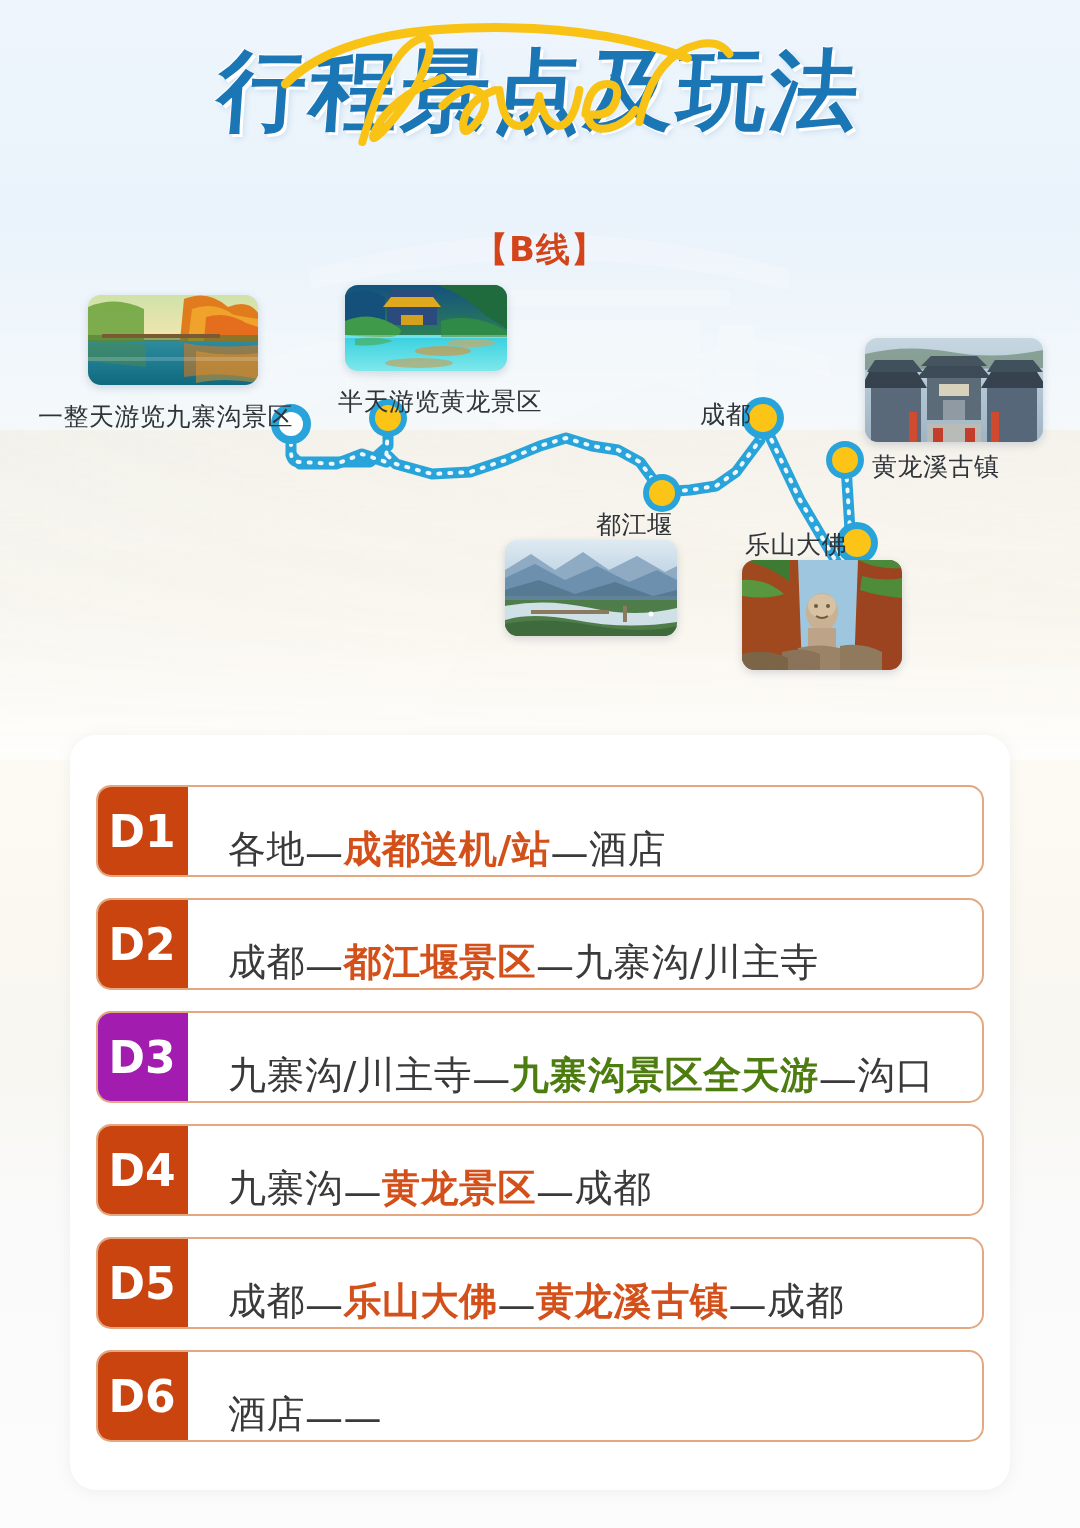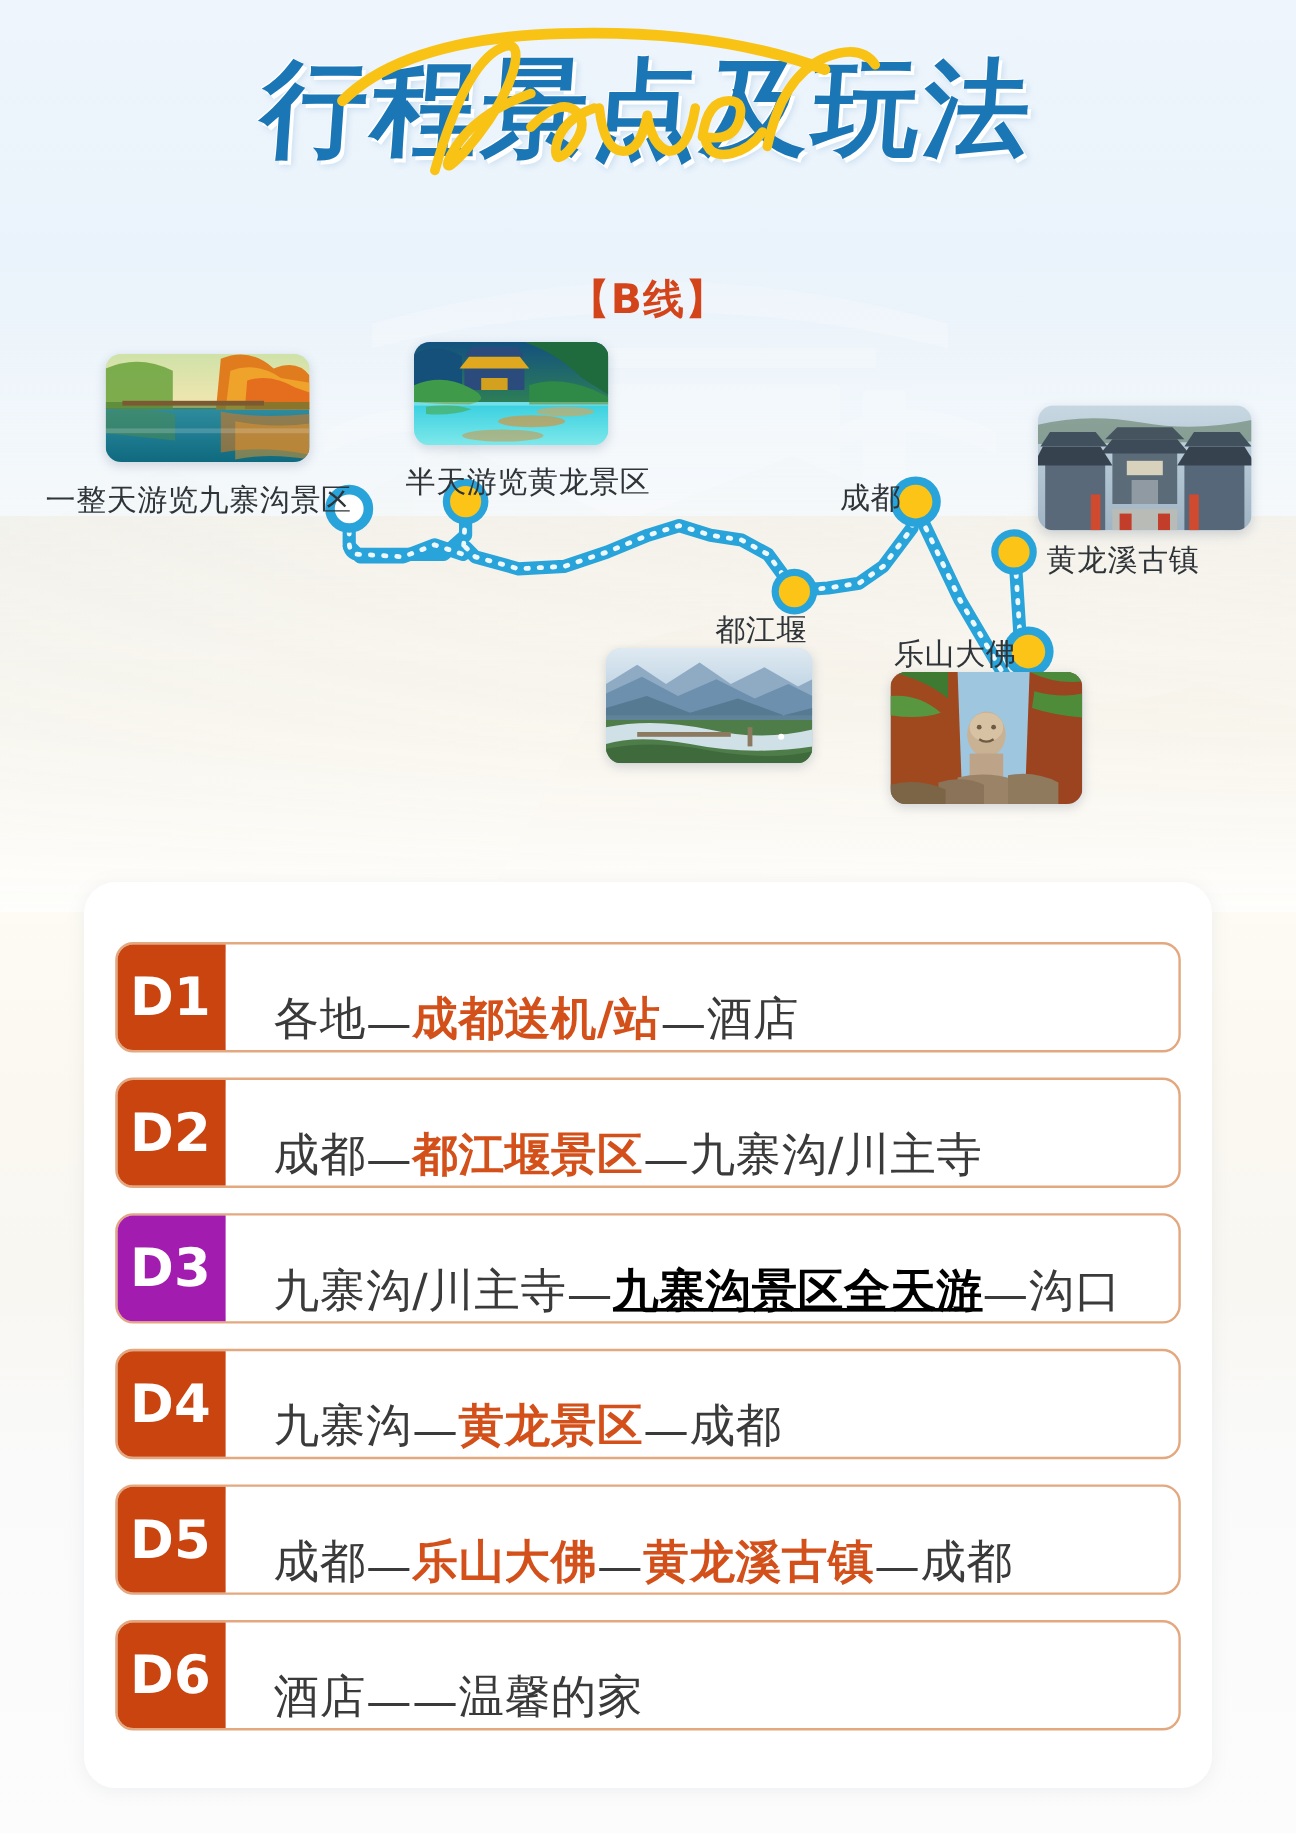--- a/index.html
+++ b/index.html
@@ -506,21 +506,21 @@
             <span class="seg-hi" style="color: rgb(212, 80, 26);">都江堰景区</span>
             <span class="seg-dash">—</span>
             <span class="seg-dash">九寨沟/川主寺</span>
           </div>
         </div>
         <div class="row" style="border-color: rgb(227, 168, 127);">
           <div class="day-badge" style="background: #a21caf;">D3</div>
           <div class="row-text">
             <span class="seg-dash">九寨沟/川主寺</span>
             <span class="seg-dash">—</span>
-            <span class="seg-hi" style="color: #000000; text-decoration: underline;">九寨沟景区全天游</span>
+            <span class="seg-hi" style="color: #4d7c0f;">九寨沟景区全天游</span>
             <span class="seg-dash">—</span>
             <span class="seg-dash">沟口</span>
           </div>
         </div>
         <div class="row" style="border-color: rgb(227, 168, 127);">
           <div class="day-badge" style="background: rgb(201, 68, 15);">D4</div>
           <div class="row-text">
             <span class="seg-dash">九寨沟</span>
             <span class="seg-dash">—</span>
             <span class="seg-hi" style="color: rgb(212, 80, 26);">黄龙景区</span>
@@ -539,19 +539,18 @@
             <span class="seg-dash">—</span>
             <span class="seg-dash">成都</span>
           </div>
         </div>
         <div class="row" style="border-color: rgb(227, 168, 127);">
           <div class="day-badge" style="background: rgb(201, 68, 15);">D6</div>
           <div class="row-text">
             <span class="seg-dash">酒店</span>
             <span class="seg-dash">—</span>
             <span class="seg-dash">—</span>
-            <span class="seg-dash">温馨的家</span>
           </div>
         </div>
       </div>
   </div>
 
 </div>
 
 </body></html>

